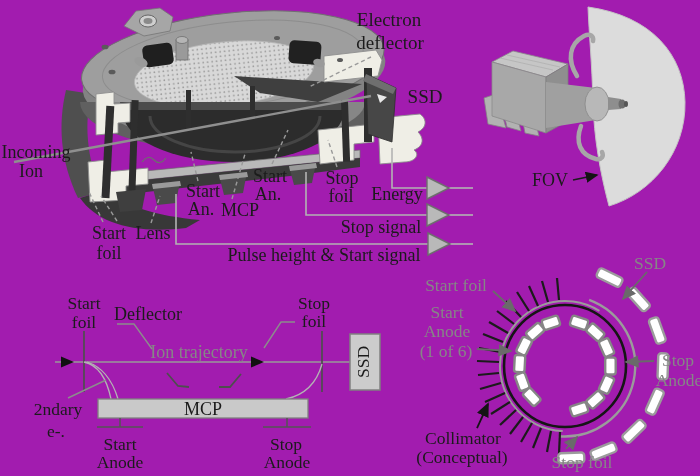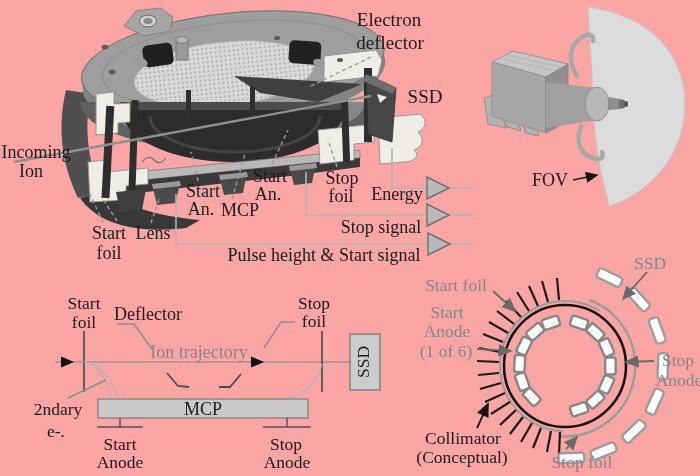--- a/index.html
+++ b/index.html
@@ -1,16 +1,16 @@
 <!DOCTYPE html>
 <html><head>
 <meta charset="utf-8">
 <style>
   html,body{margin:0;padding:0;background:#ffffff;}
-  #fig{width:700px;height:476px;position:relative;background:#fca5a5;}
+  #fig{width:700px;height:476px;position:relative;background:#a21caf;}
   svg text{font-family:"Liberation Serif","DejaVu Serif",serif;fill:#1b1b1b;}
   svg text.g{fill:#868686;}
   svg text.fs19{font-size:19px;}
   svg text.fs18{font-size:18px;}
   svg text.fs17{font-size:17.5px;}
 </style>
 </head>
 <body>
 
 <div id="fig">

